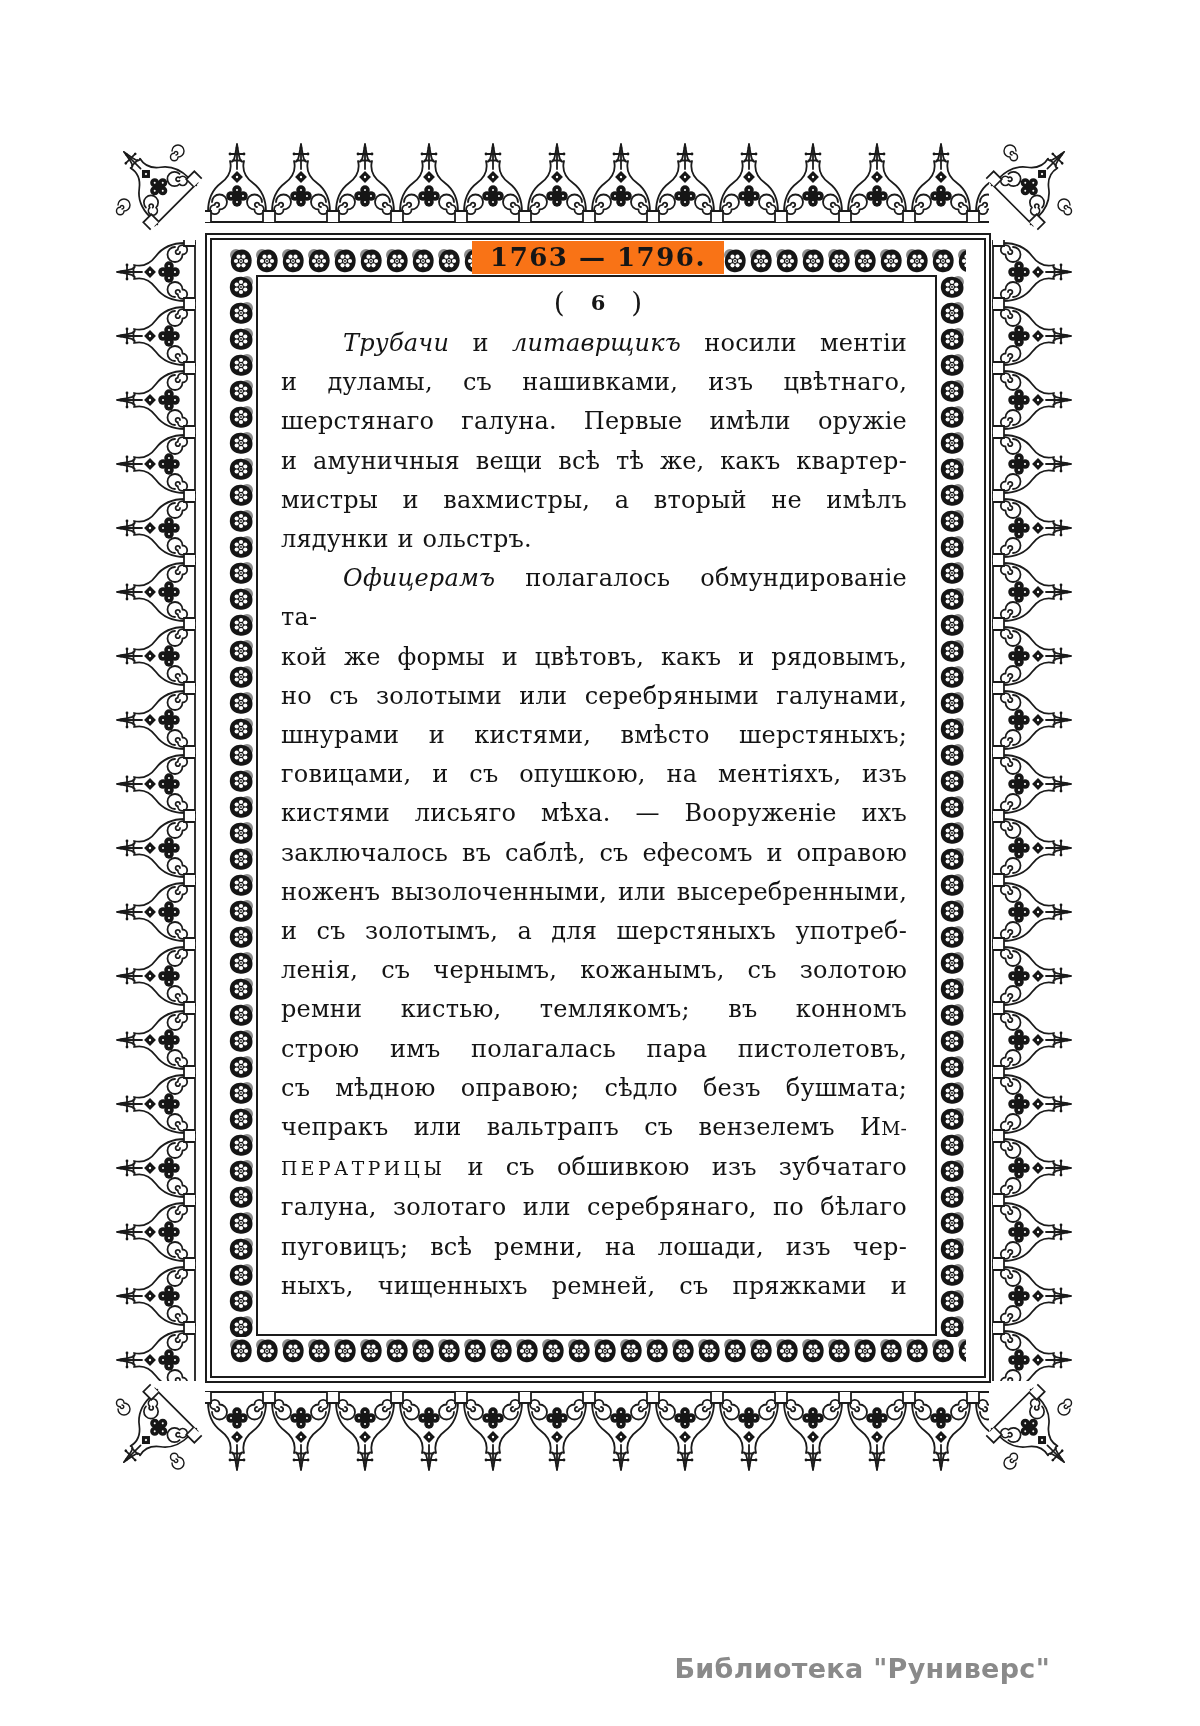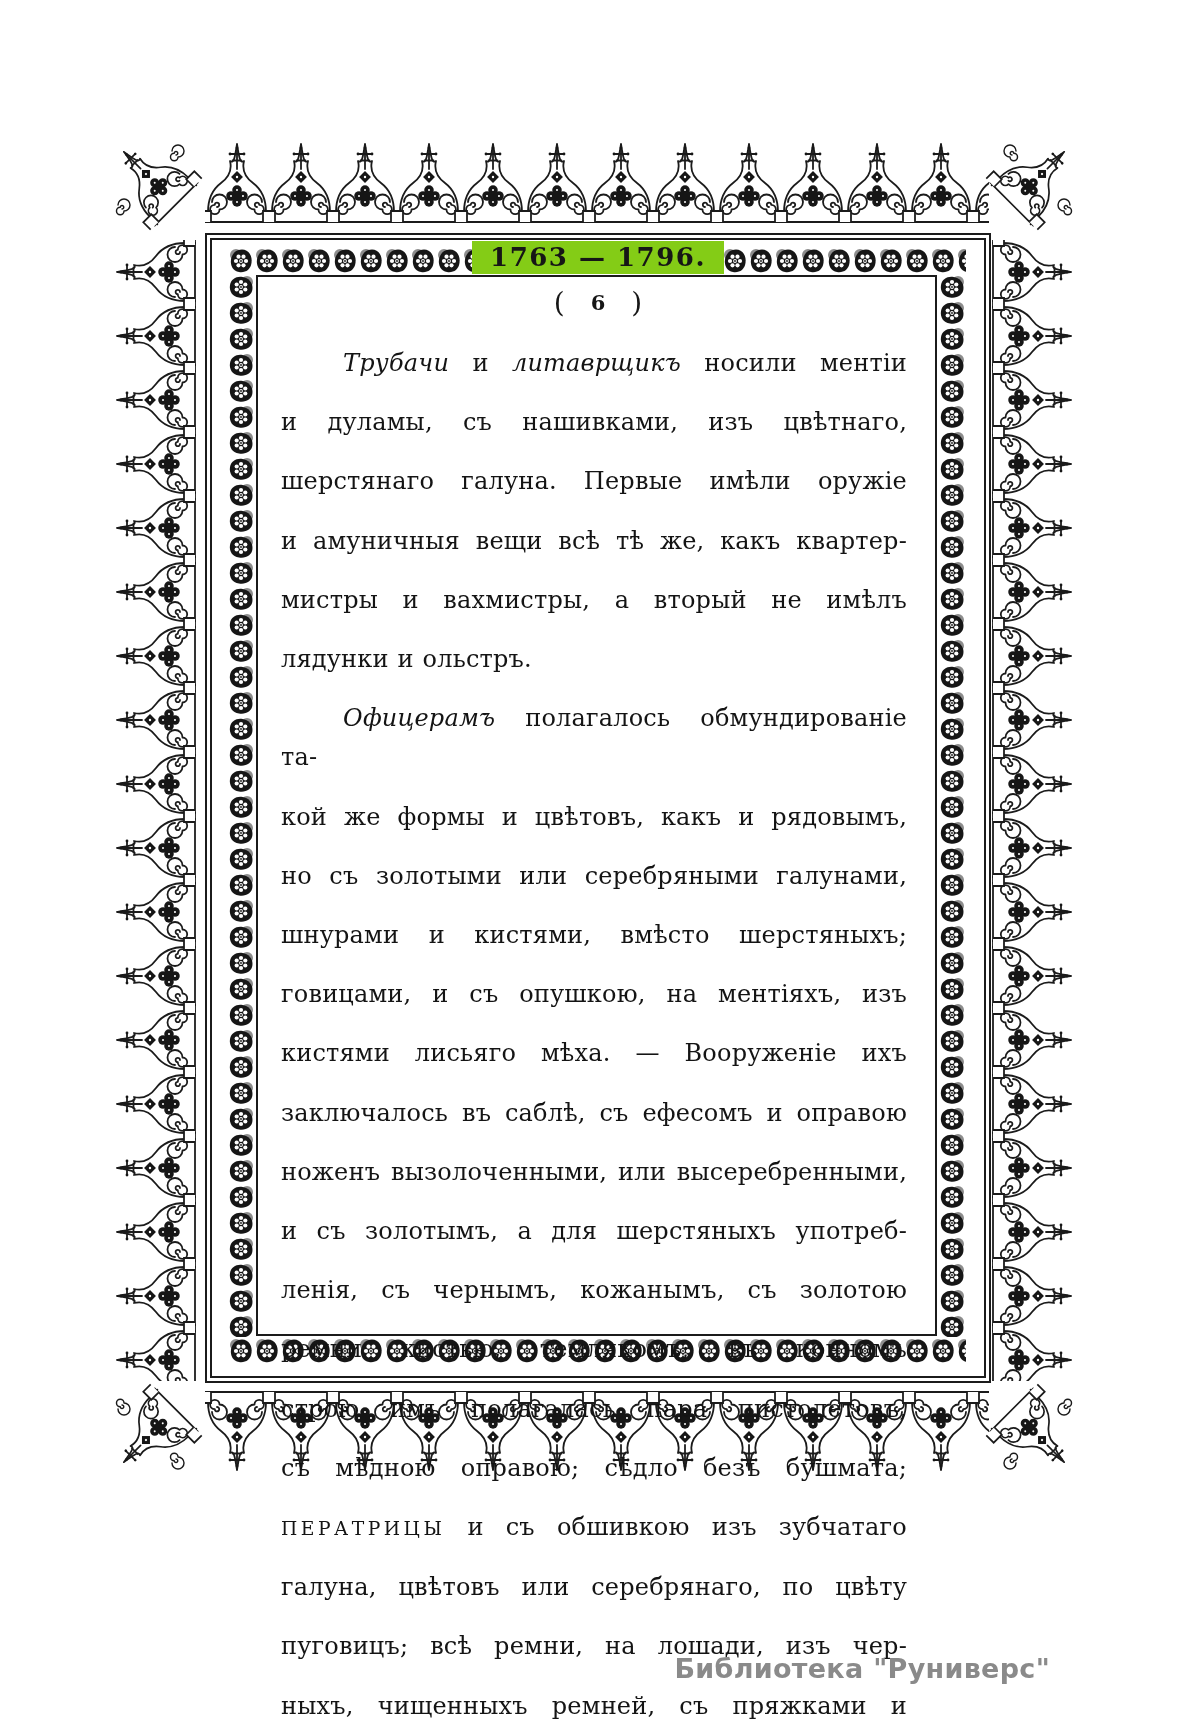--- a/index.html
+++ b/index.html
@@ -9,30 +9,30 @@
   svg .ln{stroke:#1b1b1b;stroke-width:1.8;fill:none;stroke-linecap:round;stroke-linejoin:round;}
   svg .lnf{stroke:#1b1b1b;stroke-width:1.8;fill:#ffffff;stroke-linejoin:miter;}
   svg .ink{fill:#161616;stroke:none;}
 
   .outer-rule{position:absolute;left:205px;top:233px;width:786px;height:1150px;
               border:7px double #1b1b1b;box-sizing:border-box;}
   .inner-rule{position:absolute;left:256px;top:275px;width:681px;height:1061px;
               border:2px solid #1b1b1b;box-sizing:border-box;}
 
   .date-row{position:absolute;left:205px;top:241px;width:786px;text-align:center;}
-  .date-label{display:inline-block;background:#84cc16;padding:0 18px;
+  .date-label{display:inline-block;background:#f97316;padding:0 18px;
               font-weight:bold;font-size:26px;line-height:33px;letter-spacing:1.5px;color:#161616;}
 
   .pgnum-row{position:absolute;left:205px;top:286px;width:786px;text-align:center;
              font-size:28px;line-height:34px;color:#161616;}
   .pg-digit{font-weight:bold;font-size:21px;margin:0 26px;vertical-align:2px;}
 
   .text-block{position:absolute;left:281px;top:324px;width:626px;
               font-size:24px;line-height:39.2px;letter-spacing:0.2px;word-spacing:1px;color:#141414;}
-  .tline{text-align:justify;text-align-last:justify;margin-top:20px;}
+  .tline{text-align:justify;text-align-last:justify;}
   .tline.left{text-align-last:left;}
   .tline.indent{text-indent:62px;}
   .s-i{font-style:italic;}
   .s-sc{font-size:0.78em;}
   .s-scs{font-size:0.78em;letter-spacing:3.5px;}
 
   .watermark{position:absolute;top:1652px;right:150px;
              font-family:"DejaVu Sans","Liberation Sans",sans-serif;
              font-weight:bold;font-size:27px;line-height:34px;letter-spacing:0.3px;color:#8a8a8a;}
 </style>
@@ -178,21 +178,22 @@
       <div class="tline"><span>шнурами и кистями, вмѣсто шерстяныхъ;</span></div>
       <div class="tline"><span>говицами, и съ опушкою, на ментіяхъ, изъ</span></div>
       <div class="tline"><span>кистями лисьяго мѣха. — Вооруженіе ихъ</span></div>
       <div class="tline"><span>заключалось въ саблѣ, съ ефесомъ и оправою</span></div>
       <div class="tline"><span>ноженъ вызолоченными, или высеребренными,</span></div>
       <div class="tline"><span>и съ золотымъ, а для шерстяныхъ употреб-</span></div>
       <div class="tline"><span>ленія, съ чернымъ, кожанымъ, съ золотою</span></div>
       <div class="tline"><span>ремни кистью, темлякомъ; въ конномъ</span></div>
       <div class="tline"><span>строю имъ полагалась пара пистолетовъ,</span></div>
       <div class="tline"><span>съ мѣдною оправою; сѣдло безъ бушмата;</span></div>
+      <div class="tline"><span>чепракъ или вальтрапъ съ вензелемъ </span><span>И</span><span class="s-sc">М-</span></div>
       <div class="tline"><span class="s-scs">ПЕРАТРИЦЫ</span><span> и съ обшивкою изъ зубчатаго</span></div>
-      <div class="tline"><span>галуна, цвѣтовъ или серебрянаго, по цвѣту</span></div>
+      <div class="tline"><span>галуна, золотаго или серебрянаго, по бѣлаго</span></div>
       <div class="tline"><span>пуговицъ; всѣ ремни, на лошади, изъ чер-</span></div>
       <div class="tline"><span>ныхъ, чищенныхъ ремней, съ пряжками и</span></div>
     </div>
 
   <div class="watermark" style="color: rgb(138, 138, 138);">Библиотека "Руниверс"</div>
 
 </div>
 
 </body></html>

